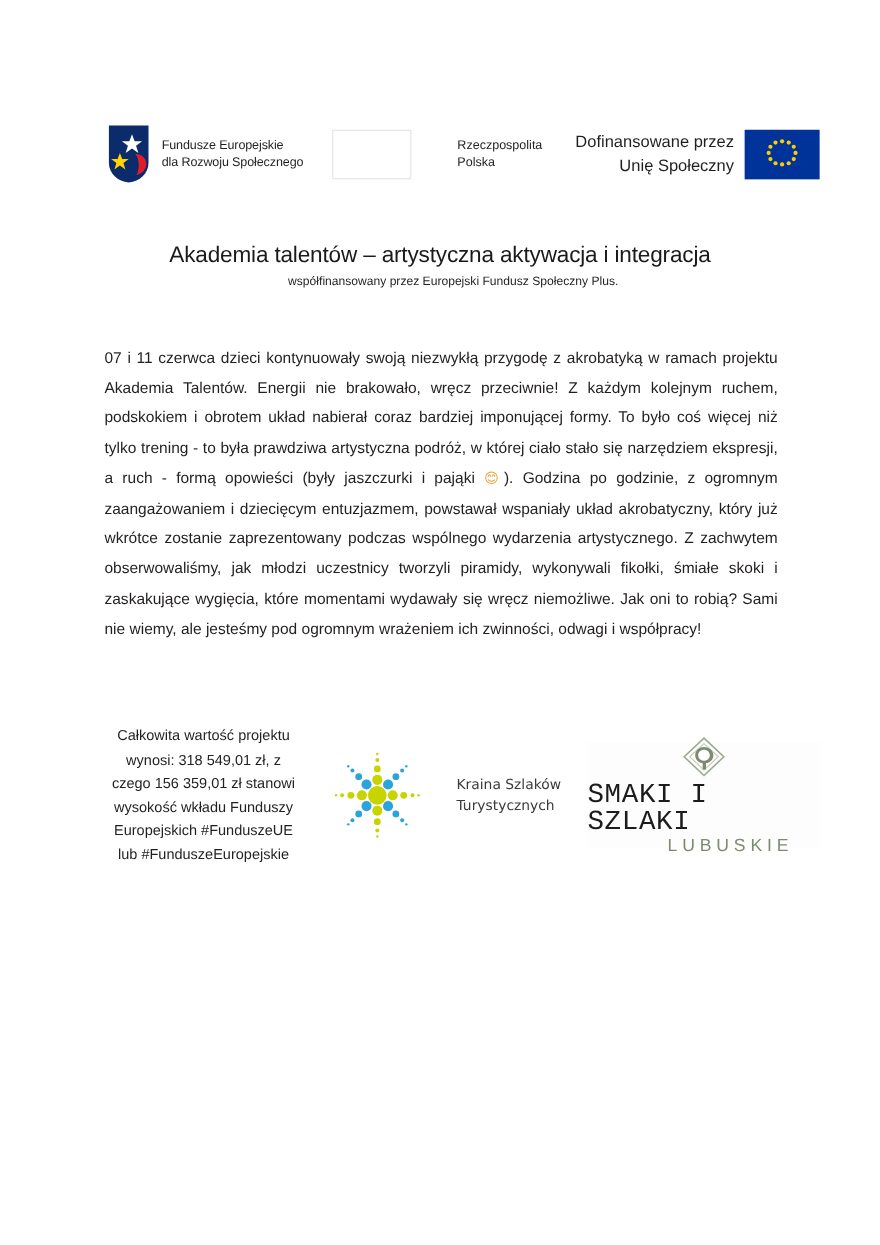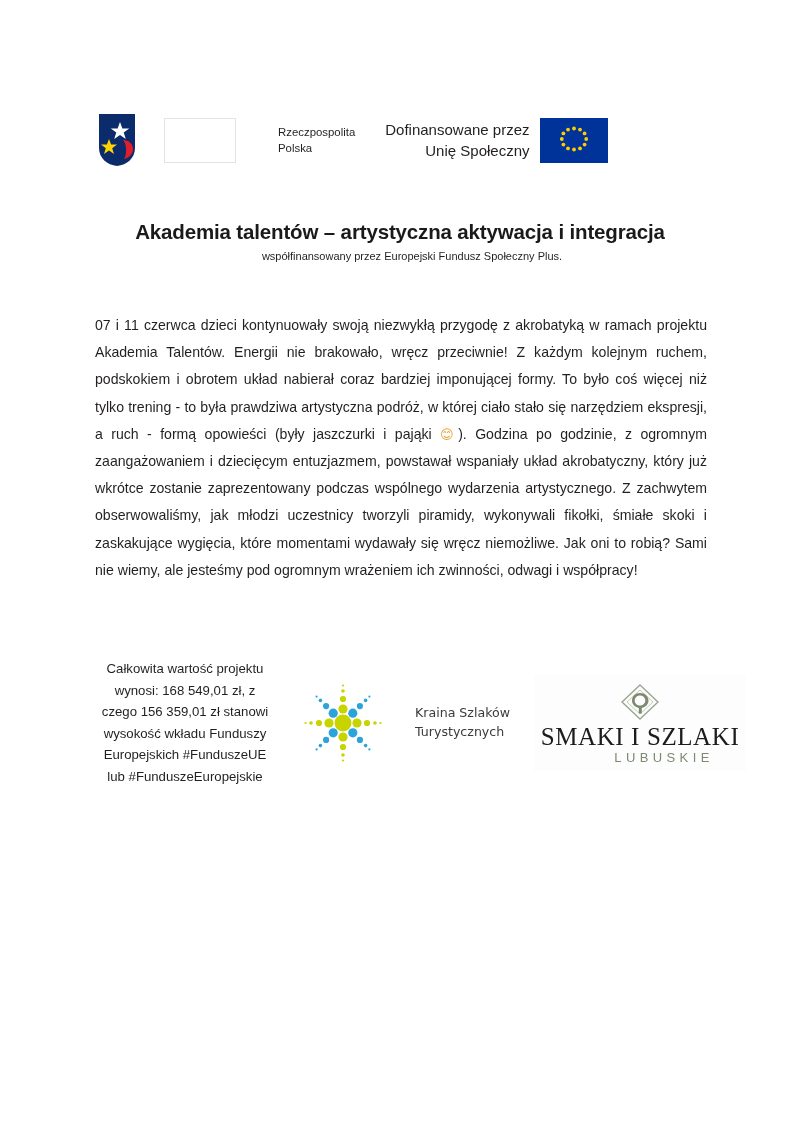--- a/index.html
+++ b/index.html
@@ -105,21 +105,21 @@
   
   .doc-title {
     position: absolute;
     top: 205px;
     left: 0;
     width: 800px;
     text-align: center;
     font-size: 20.5px;
     line-height: 1.3;
     color: #1a1a1a;
-    font-weight: 700;
+    font-weight: 400;
     letter-spacing: -0.15px;
   }
   .doc-subtitle {
     position: absolute;
     top: 249px;
     left: 12px;
     width: 800px;
     text-align: center;
     font-size: 11px;
     line-height: 1.35;
@@ -198,29 +198,29 @@
     align-items: center;
     justify-content: center;
     gap: 2px;
   }
   .smaki-emblem {
     width: 44px;
     height: 40px;
   }
   .smaki-emblem svg { display: block; }
   .smaki-title {
-    font-family: Liberation Serif, serif;
+    font-family: Liberation Mono, monospace;
     font-size: 25px;
     letter-spacing: 0.6px;
     color: #1c1c1c;
     line-height: 1;
   }
   .smaki-sub {
     font-family: "Liberation Sans", sans-serif;
-    font-size: 13px;
+    font-size: 16px;
     letter-spacing: 4.4px;
     color: #7d8a72;
     line-height: 1;
     padding-left: 4px;
     margin-left: 44px;
   }
 </style>
 </head>
 <body>
 
@@ -229,20 +229,24 @@
   <div class="logo-bar">
 
     <div class="fe-logo">
       <span class="fe-mark">
         <svg viewBox="0 0 42 56" width="42" height="56" xmlns="http://www.w3.org/2000/svg">
           <path d="M3 2 L39 2 L39 36 C39 46 31 53 21 54 C11 53 3 46 3 36 Z" fill="#0b2b6b"></path>
           <polygon points="24,10 26.4,16.4 33.2,16.4 27.7,20.5 29.8,27 24,23 18.2,27 20.3,20.5 14.8,16.4 21.6,16.4" fill="#ffffff"></polygon>
           <polygon points="13,27 15.1,32.6 21,32.6 16.2,36.2 18,42 13,38.4 8,42 9.8,36.2 5,32.6 10.9,32.6" fill="#ffd400"></polygon>
           <path d="M27 28 C33 28 37 32 37 37 C37 42 33 46 28 47 C31 43 31 32 27 28 Z" fill="#e01e2b"></path>
         </svg>
+      </span>
+      <span class="fe-text">
+        <span>Fundusze Europejskie</span><br>
+        <span>dla Rozwoju Społecznego</span>
       </span>
     </div>
 
     <div class="pl-logo">
       <span class="pl-flag">
         <span class="white"></span>
         <span class="red"></span>
       </span>
       <span class="pl-text">
         <span>Rzeczpospolita</span><br>
@@ -277,21 +281,21 @@
     </div>
   </div>
 
   <h1 class="doc-title">Akademia talentów – artystyczna aktywacja i integracja</h1>
   <div class="doc-subtitle">współfinansowany przez Europejski Fundusz Społeczny Plus.</div>
 
   <div class="body-text"><span>07 i 11 czerwca dzieci kontynuowały swoją niezwykłą przygodę z akrobatyką w ramach projektu Akademia Talentów. Energii nie brakowało, wręcz przeciwnie! Z każdym kolejnym ruchem, podskokiem i obrotem układ nabierał coraz bardziej imponującej formy. To było coś więcej niż tylko trening - to była prawdziwa artystyczna podróż, w której ciało stało się narzędziem ekspresji, a ruch - formą opowieści (były jaszczurki i pająki </span><span class="emoji">😊</span><span>). Godzina po godzinie, z ogromnym zaangażowaniem i dziecięcym entuzjazmem, powstawał wspaniały układ akrobatyczny, który już wkrótce zostanie zaprezentowany podczas wspólnego wydarzenia artystycznego. Z zachwytem obserwowaliśmy, jak młodzi uczestnicy tworzyli piramidy, wykonywali fikołki, śmiałe skoki i zaskakujące wygięcia, które momentami wydawały się wręcz niemożliwe. Jak oni to robią? Sami nie wiemy, ale jesteśmy pod ogromnym wrażeniem ich zwinności, odwagi i współpracy!</span></div>
 
   <div class="footer">
 
-    <div class="funding-note">Całkowita wartość projektu wynosi: 168 549,01 zł, z czego 156 359,01 zł stanowi wysokość wkładu Funduszy Europejskich #FunduszeUE lub #FunduszeEuropejskie</div>
+    <div class="funding-note">Całkowita wartość projektu wynosi: 318 549,01 zł, z czego 156 359,01 zł stanowi wysokość wkładu Funduszy Europejskich #FunduszeUE lub #FunduszeEuropejskie</div>
 
     <div class="kraina-logo">
       <span class="kraina-mark">
         <svg viewBox="0 0 86 86" width="86" height="86" xmlns="http://www.w3.org/2000/svg">
           <circle cx="43" cy="43" r="8.5" fill="#c8d400"></circle>
 
           <g fill="#c8d400">
             <circle cx="43" cy="29" r="4.6"></circle>
               <circle cx="43" cy="19" r="3.1"></circle>
               <circle cx="43" cy="11" r="1.8"></circle>

